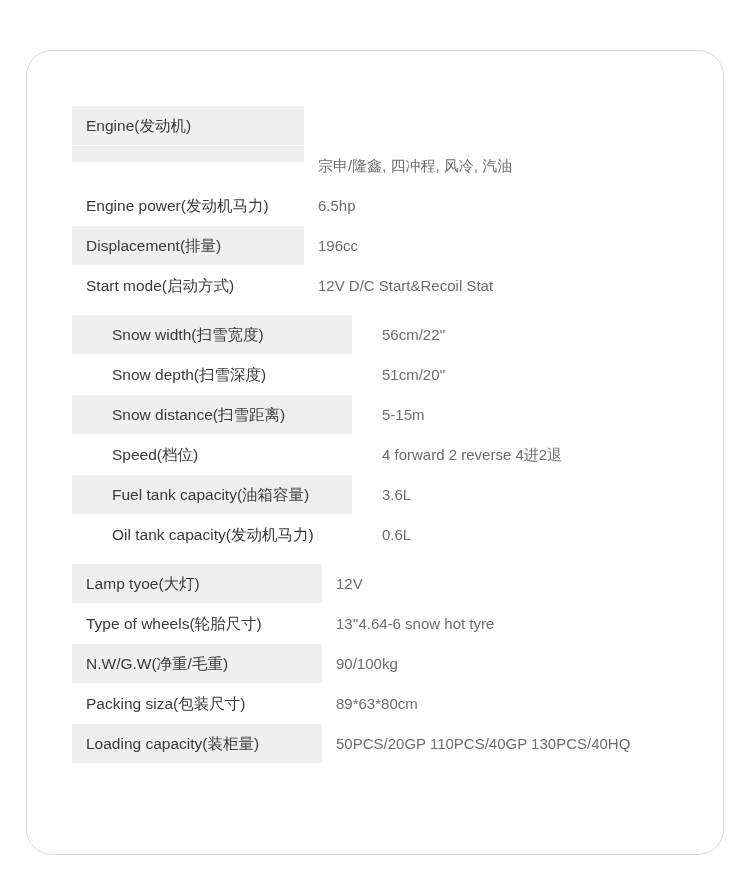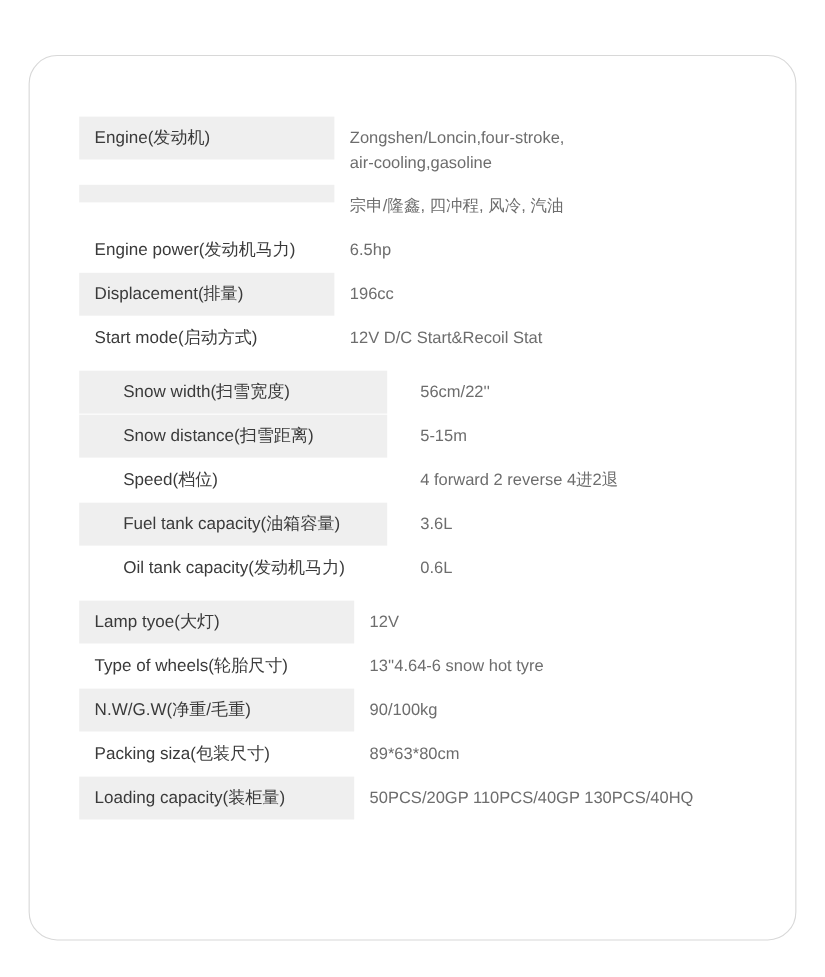--- a/index.html
+++ b/index.html
@@ -78,24 +78,20 @@
   .gap-small { height: 9px; }
 </style>
 </head>
 <body>
 
 <div class="spec-card">
   <div class="spec-table" id="spec-table">
       <div class="group group-a">
         <div class="row">
           <div class="label-cell shaded">Engine(发动机)</div>
-          <div class="value-cell">
-            <span class="vline">Zongshen/Loncin,four-stroke,</span>
-            <span class="vline">air-cooling,gasoline</span>
-          </div>
         </div>
         <div class="row">
           <div class="label-cell shaded"></div>
           <div class="value-cell">
             <span class="vline">宗申/隆鑫, 四冲程, 风冷, 汽油</span>
           </div>
         </div>
         <div class="row">
           <div class="label-cell">Engine power(发动机马力)</div>
           <div class="value-cell">
@@ -114,20 +110,26 @@
             <span class="vline">12V D/C Start&amp;Recoil Stat</span>
           </div>
         </div>
       </div>
       <div class="gap-small"></div>
       <div class="group group-b">
         <div class="row">
           <div class="label-cell shaded">Snow width(扫雪宽度)</div>
           <div class="value-cell">
             <span class="vline">56cm/22''</span>
+          </div>
+        </div>
+        <div class="row">
+          <div class="label-cell">Snow depth(扫雪深度)</div>
+          <div class="value-cell">
+            <span class="vline">51cm/20''</span>
           </div>
         </div>
         <div class="row">
           <div class="label-cell shaded">Snow distance(扫雪距离)</div>
           <div class="value-cell">
             <span class="vline">5-15m</span>
           </div>
         </div>
         <div class="row">
           <div class="label-cell">Speed(档位)</div>

